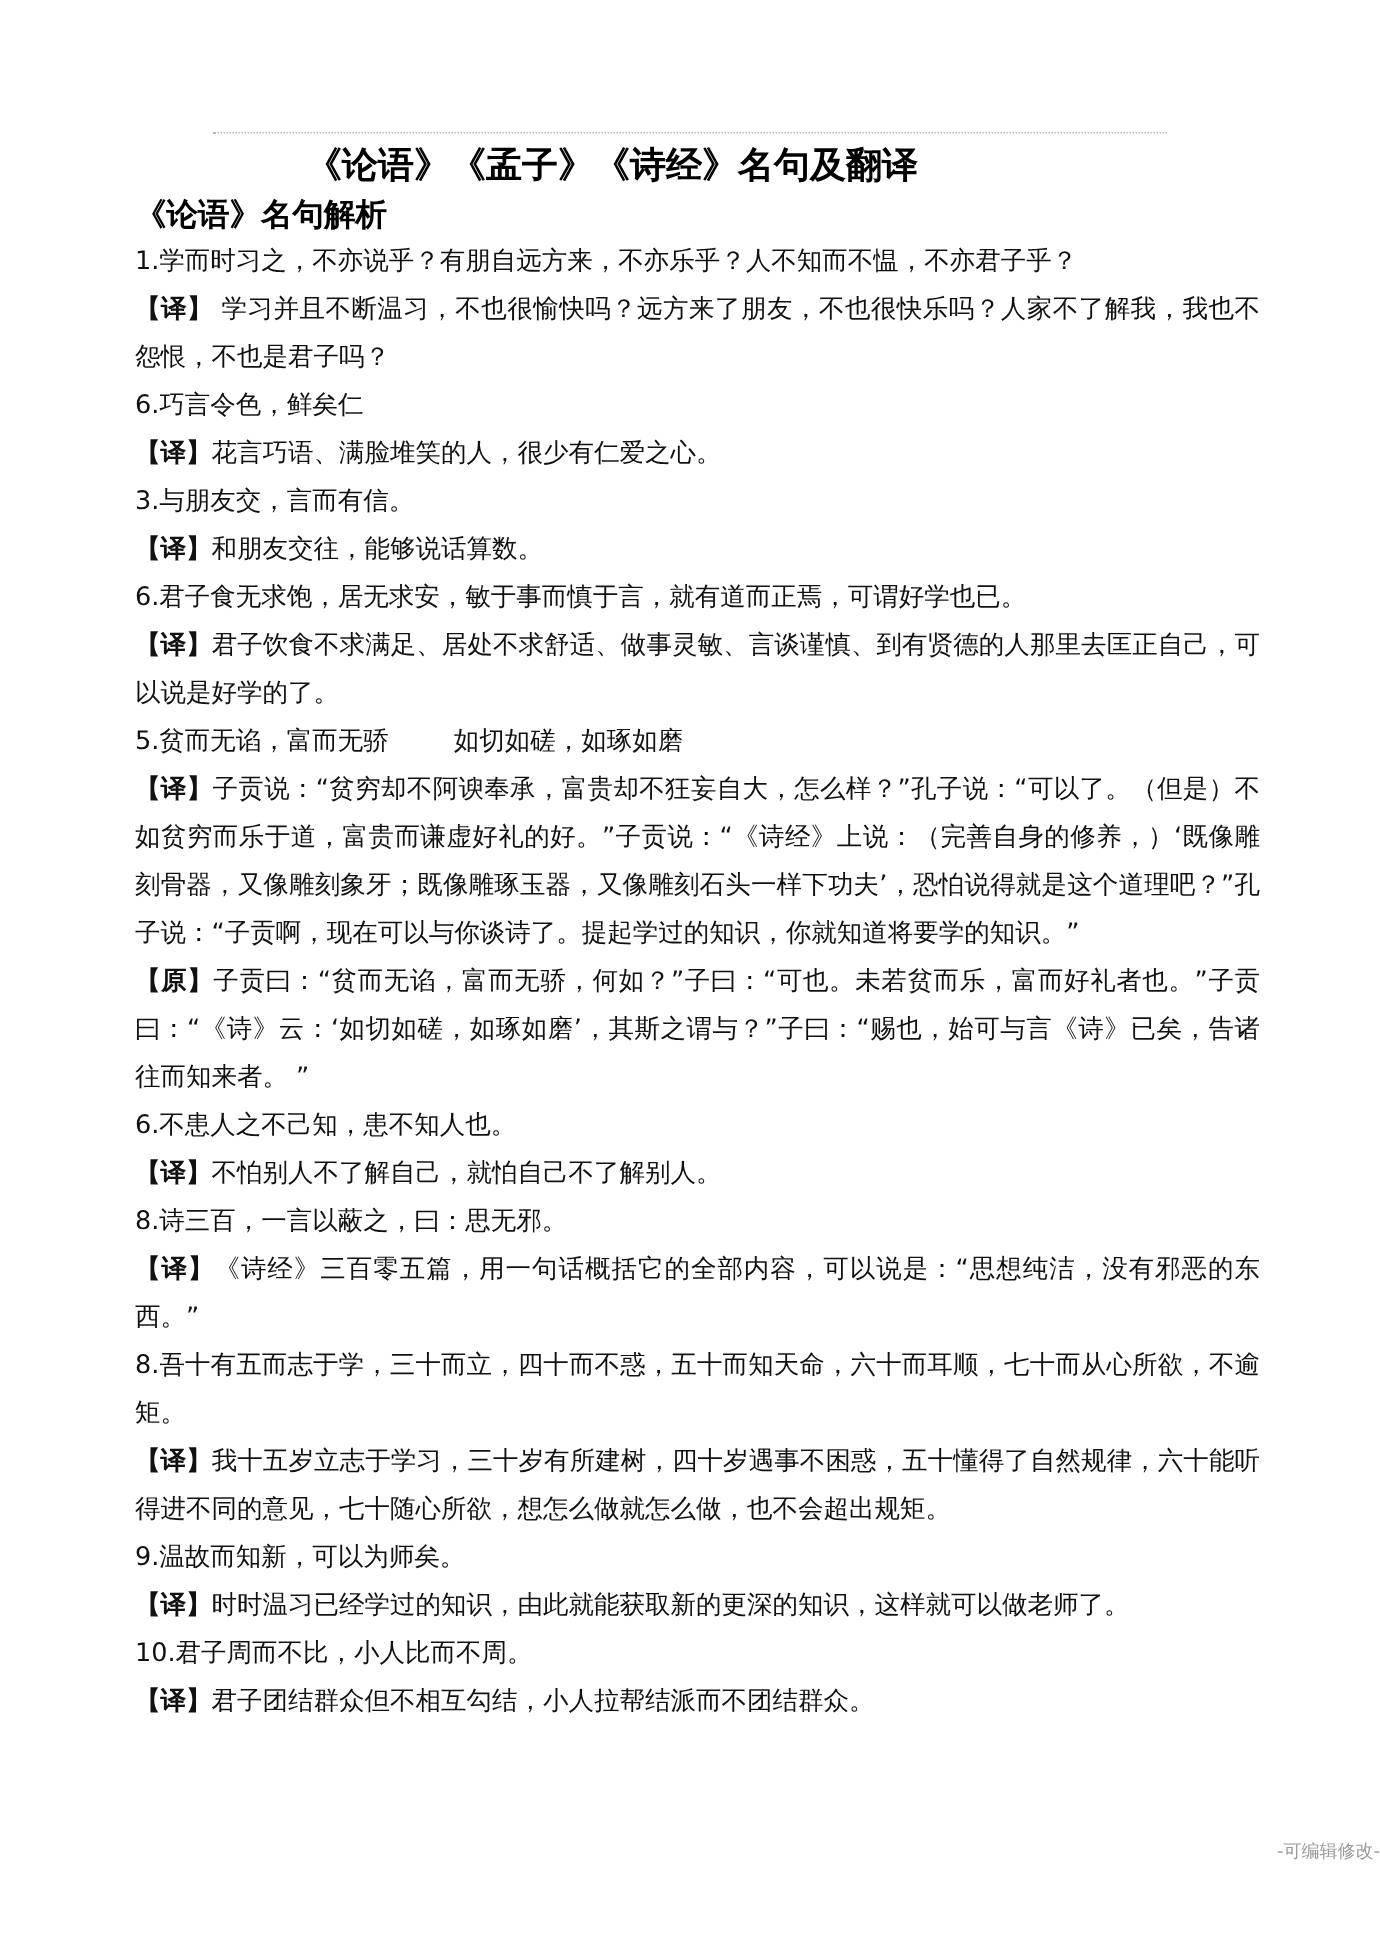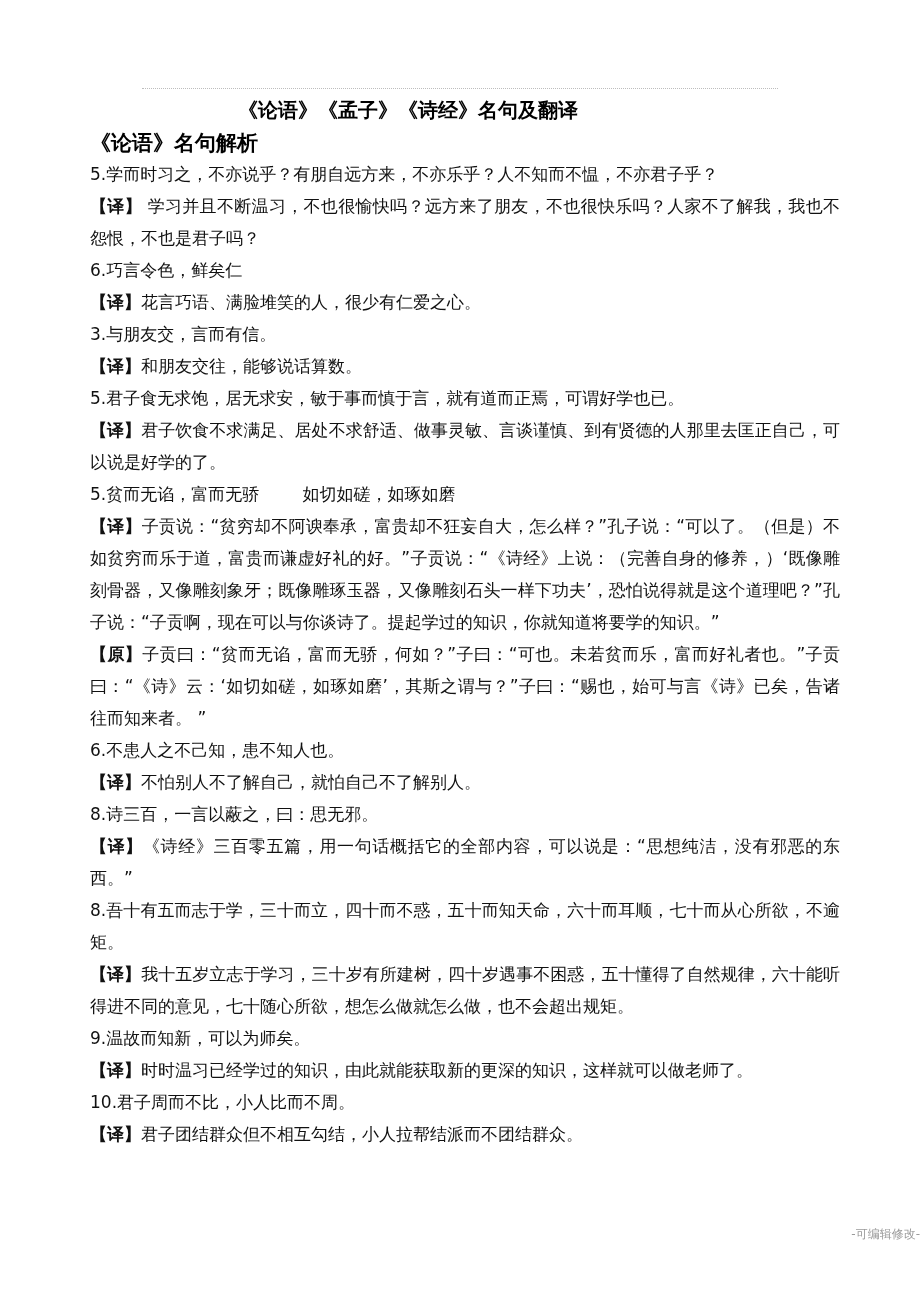--- a/index.html
+++ b/index.html
@@ -2,48 +2,48 @@
 <html><head>
 <meta charset="utf-8">
 <style>
   html, body { margin: 0; padding: 0; background: #ffffff; }
   body { width: 920px; height: 1300px; position: relative; overflow: hidden;
          font-family: "DejaVu Sans", "Liberation Sans", sans-serif; color: #111; }
   .page { position: absolute; left: 0; top: 0; width: 920px; height: 1300px; }
   .header-rule { position: absolute; left: 142px; top: 88px; width: 636px; height: 0;
                  border-top: 1px dotted #bdbdbd; }
   .title { position: absolute; top: 92px; left: 0; width: 816px; text-align: center;
-           font-size: 20px; font-weight: bold; letter-spacing: 0px; line-height: 36px; color: #000; }
+           font-size: 24px; font-weight: bold; letter-spacing: 0px; line-height: 36px; color: #000; }
   .content { position: absolute; left: 90px; top: 128px; width: 750px; }
   .section-heading { font-size: 21px; font-weight: bold; line-height: 30px; height: 30px; color: #000; }
   .line { font-size: 17px; line-height: 32px; white-space: pre-wrap; word-break: break-all; text-align: justify; }
   .marker { font-weight: bold; }
   .footer { position: absolute; top: 1226px; left: 0; width: 920px; text-align: right;
             font-size: 12px; color: #9a9a9a; }
 </style>
 </head>
 <body>
 
 <div class="page">
   <div class="header-rule"></div>
   <div class="title">《论语》《孟子》《诗经》名句及翻译</div>
 
   <div class="content">
     <div class="section-heading">《论语》名句解析</div>
 
-    <div class="line">5.学而时习之，不亦说乎？有朋自远方来，不亦乐乎？人不知而不愠，不亦君子乎？</div>
+    <div class="line">1.学而时习之，不亦说乎？有朋自远方来，不亦乐乎？人不知而不愠，不亦君子乎？</div>
     <div class="line"><span class="marker">【译】</span><span> 学习并且不断温习，不也很愉快吗？远方来了朋友，不也很快乐吗？人家不了解我，我也不怨恨，不也是君子吗？</span></div>
 
     <div class="line">6.巧言令色，鲜矣仁</div>
     <div class="line"><span class="marker">【译】</span><span>花言巧语、满脸堆笑的人，很少有仁爱之心。</span></div>
 
     <div class="line">3.与朋友交，言而有信。</div>
     <div class="line"><span class="marker">【译】</span><span>和朋友交往，能够说话算数。</span></div>
 
-    <div class="line">5.君子食无求饱，居无求安，敏于事而慎于言，就有道而正焉，可谓好学也已。</div>
+    <div class="line">6.君子食无求饱，居无求安，敏于事而慎于言，就有道而正焉，可谓好学也已。</div>
     <div class="line"><span class="marker">【译】</span><span>君子饮食不求满足、居处不求舒适、做事灵敏、言谈谨慎、到有贤德的人那里去匡正自己，可以说是好学的了。</span></div>
 
     <div class="line">5.贫而无谄，富而无骄        如切如磋，如琢如磨</div>
     <div class="line"><span class="marker">【译】</span><span>子贡说：“贫穷却不阿谀奉承，富贵却不狂妄自大，怎么样？”孔子说：“可以了。（但是）不如贫穷而乐于道，富贵而谦虚好礼的好。”子贡说：“《诗经》上说：（完善自身的修养，）‘既像雕刻骨器，又像雕刻象牙；既像雕琢玉器，又像雕刻石头一样下功夫’，恐怕说得就是这个道理吧？”孔子说：“子贡啊，现在可以与你谈诗了。提起学过的知识，你就知道将要学的知识。”</span></div>
     <div class="line"><span class="marker">【原】</span><span>子贡曰：“贫而无谄，富而无骄，何如？”子曰：“可也。未若贫而乐，富而好礼者也。”子贡曰：“《诗》云：‘如切如磋，如琢如磨’，其斯之谓与？”子曰：“赐也，始可与言《诗》已矣，告诸往而知来者。 ”</span></div>
 
     <div class="line">6.不患人之不己知，患不知人也。</div>
     <div class="line"><span class="marker">【译】</span><span>不怕别人不了解自己，就怕自己不了解别人。</span></div>
 
     <div class="line">8.诗三百，一言以蔽之，曰：思无邪。</div>

